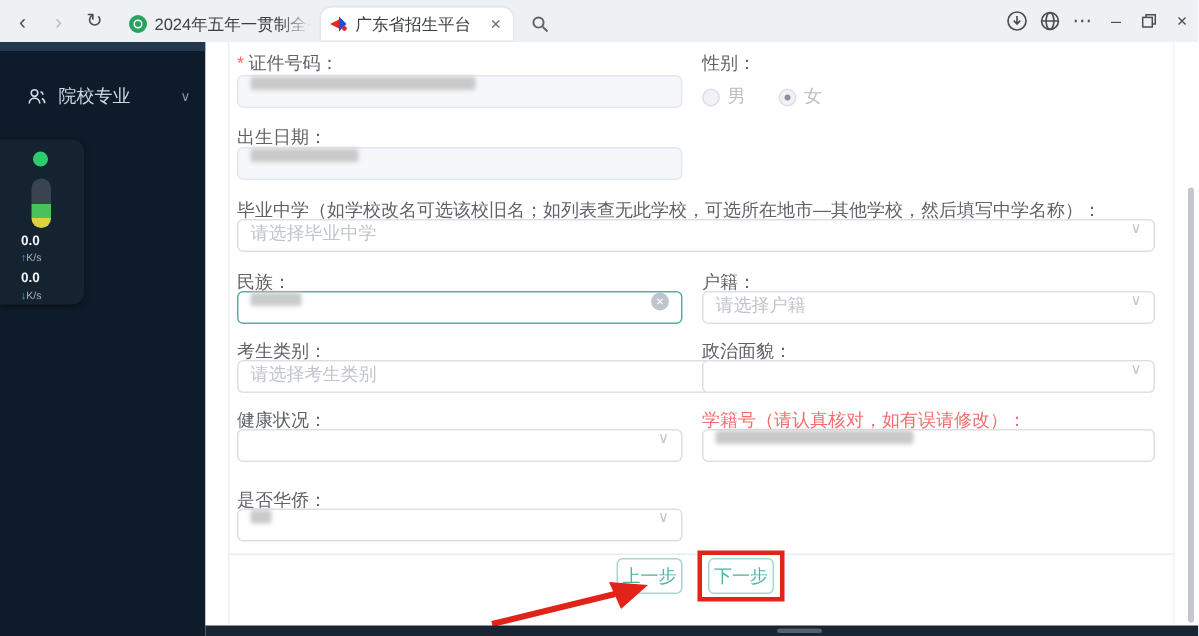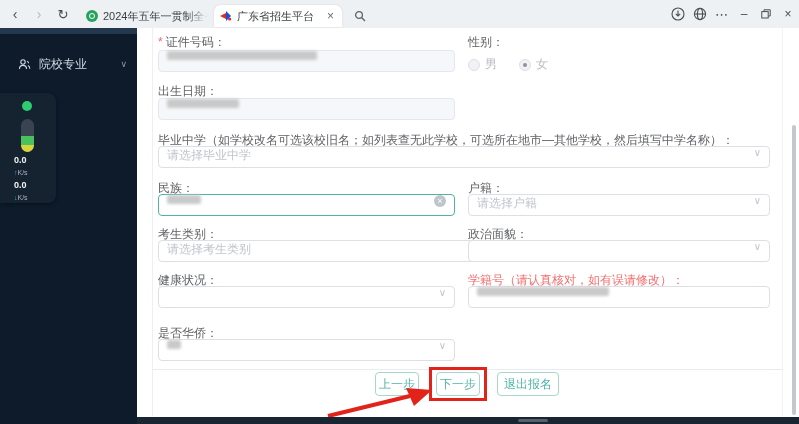--- a/index.html
+++ b/index.html
@@ -229,21 +229,20 @@
       <span class="chev">∨</span>
     </div>
 
     <div class="divider"></div>
 
     <div class="btn-row">
       <button class="btn">上一步</button>
       <span class="next-wrap">
         <button class="btn">下一步</button>
       </span>
-      <button class="btn wide">退出报名</button>
     </div>
 
     <svg class="anno-arrow" width="130" height="40" viewBox="0 0 130 40">
       <line x1="6" y1="36" x2="88" y2="16" stroke="#e2231a" stroke-width="4"></line>
       <polygon points="110,10 84,8 92,26" fill="#e2231a"></polygon>
     </svg>
 
     <div class="v-scroll"></div>
   </div>
 

